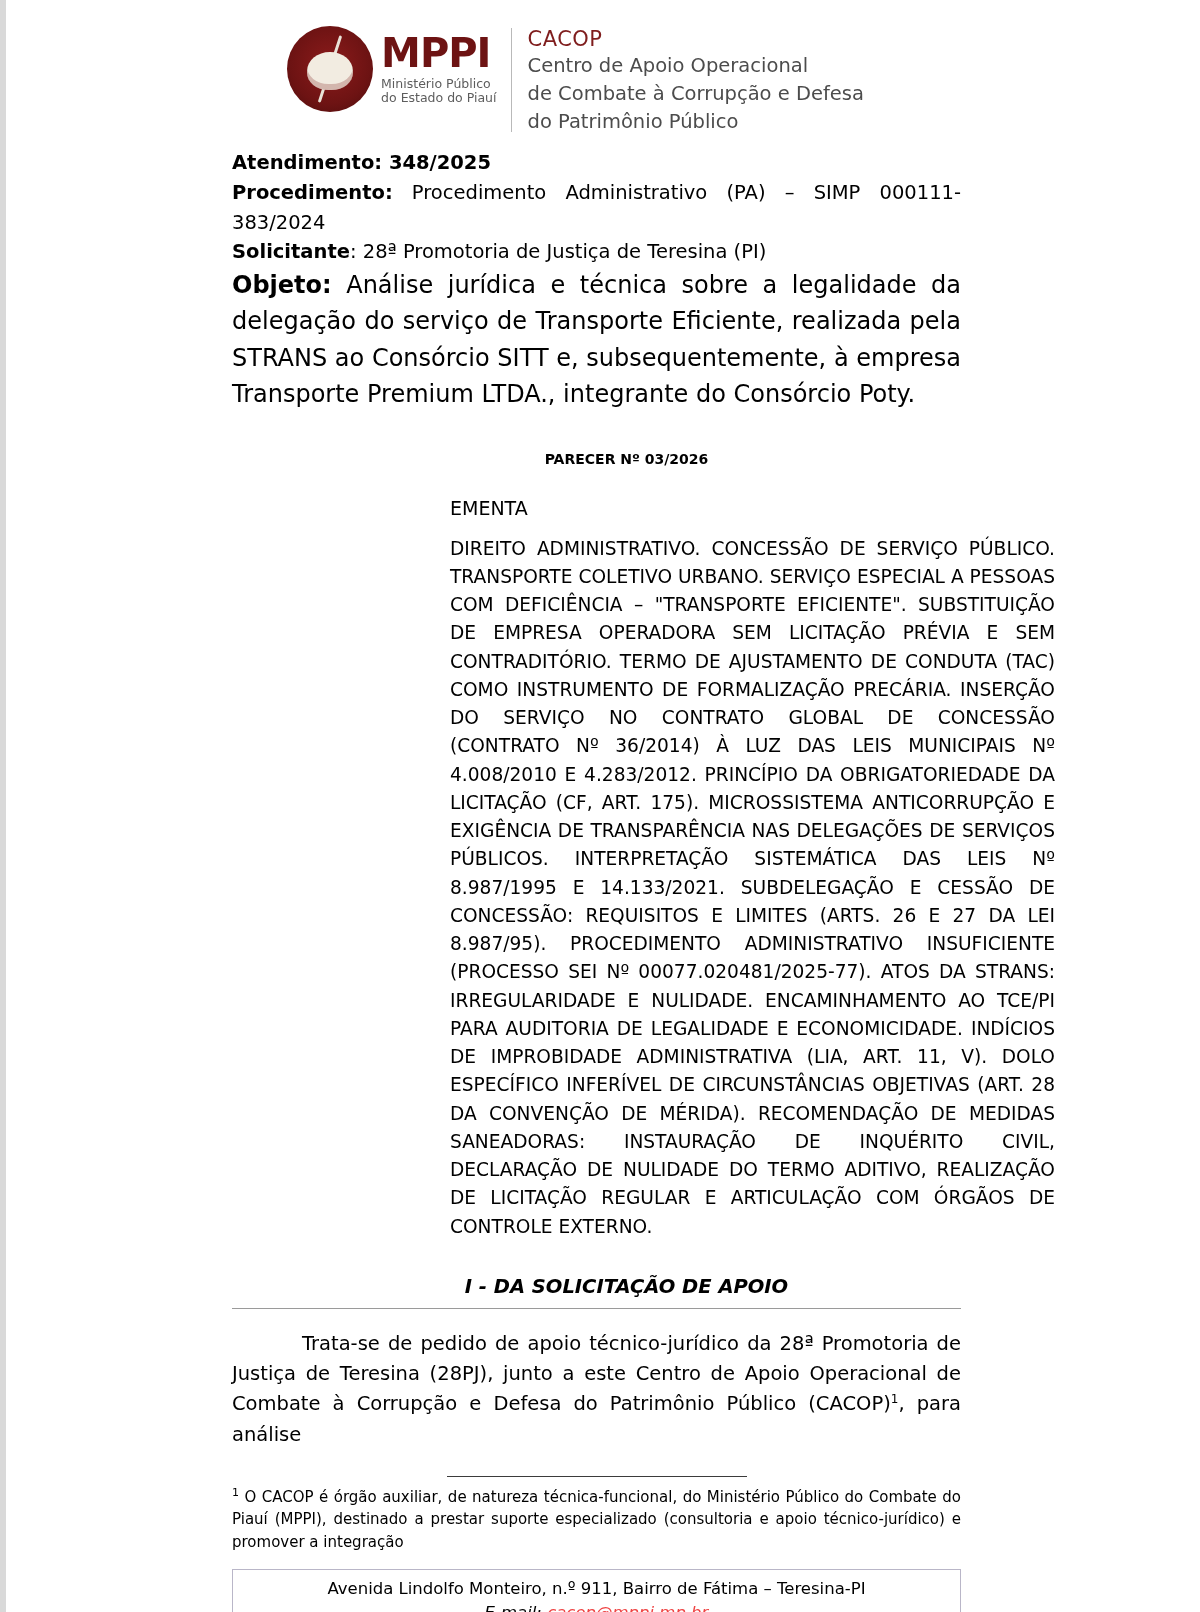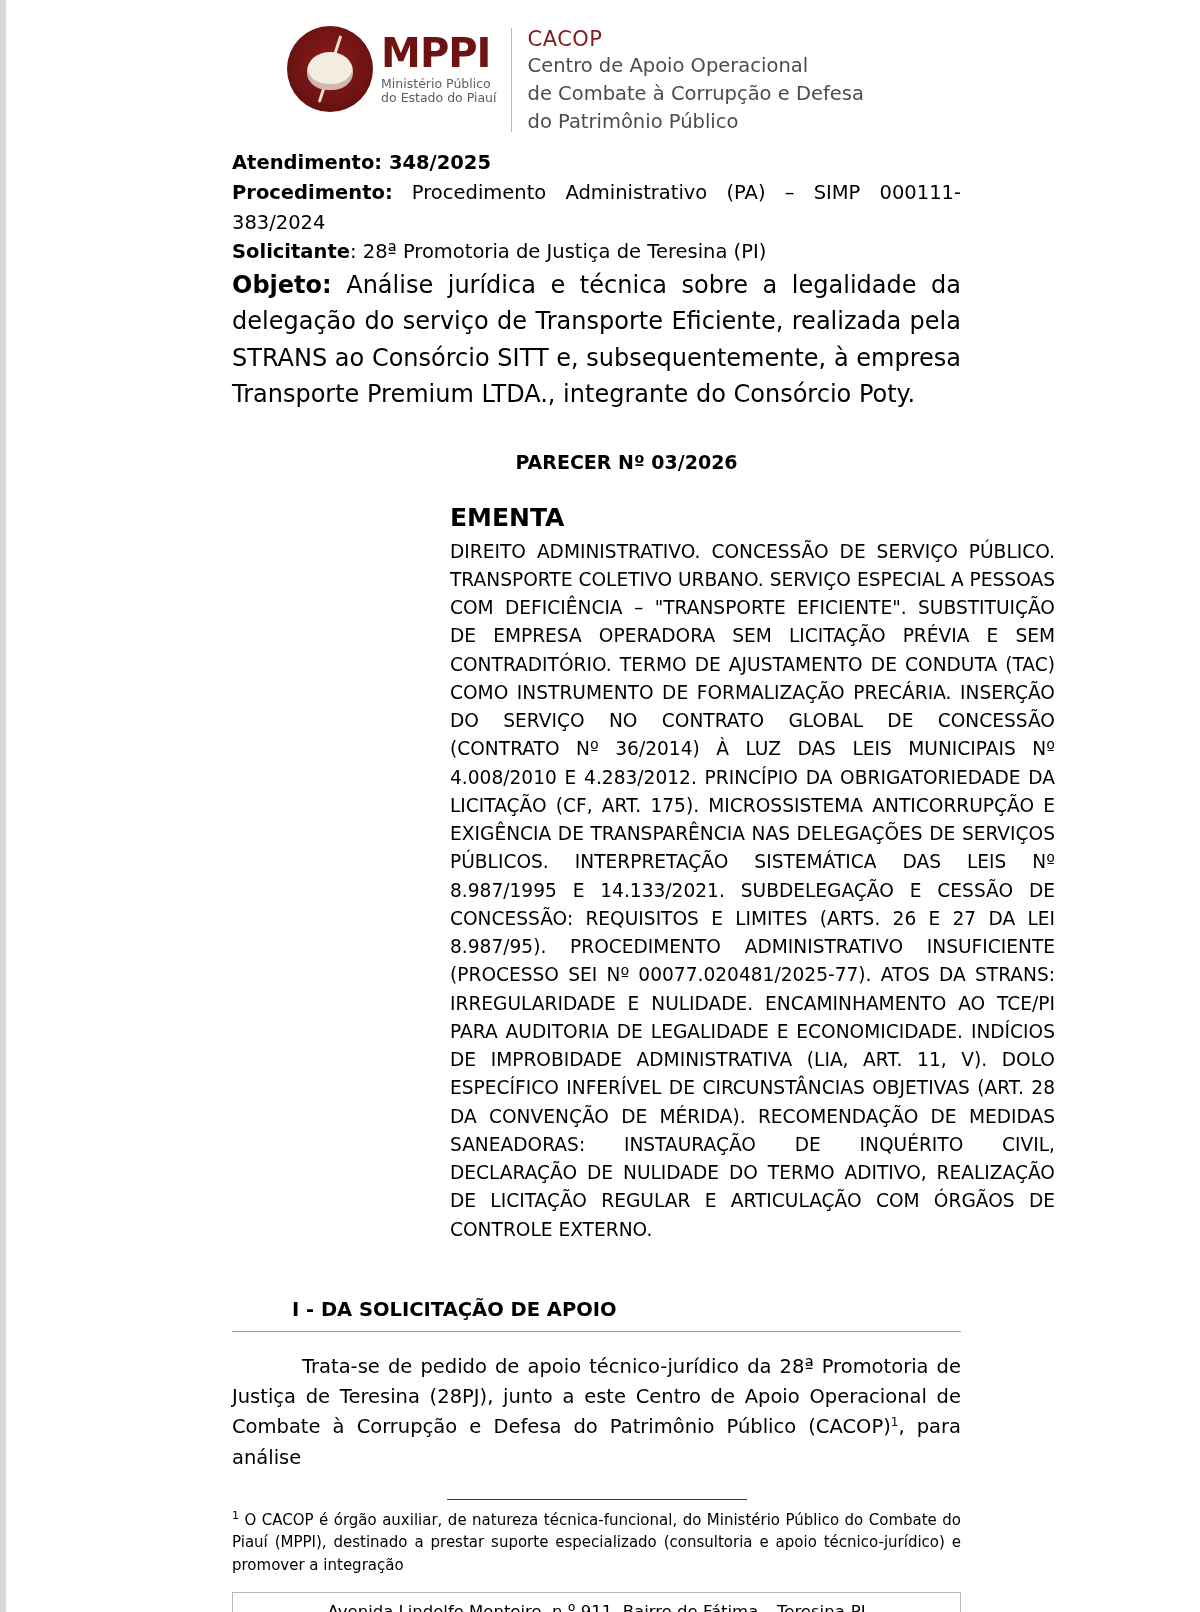--- a/index.html
+++ b/index.html
@@ -125,46 +125,48 @@
   .objeto {
     margin-top: 0;
     font-size: 24px;
     line-height: 1.52;
     text-align: justify;
   }
 
   .parecer-title {
     margin-top: 38px;
     text-align: center;
-    font-size: 19px;
+    font-size: 14px;
     font-weight: bold;
     padding-left: 60px;
   }
 
   .ementa-wrap {
     margin-top: 30px;
     margin-left: 218px;
     width: 605px;
   }
   .ementa-label {
-    font-size: 25px;
-    font-weight: bold;
-    margin-bottom: 6px;
+    font-size: 19px;
+    font-weight: normal;
+    margin-bottom: 16px;
   }
   .ementa-body {
     font-size: 18.6px;
     line-height: 1.52;
     text-align: justify;
   }
 
   .section-title {
-    margin-top: 54px;
+    margin-top: 34px;
+    text-align: center;
     font-size: 19.5px;
     font-weight: bold;
     padding-left: 60px;
+    font-style: italic;
   }
   .hr-thin {
     margin-top: 10px;
     border: 0;
     border-top: 1px solid #9a9a9a;
     width: 100%;
   }
 
   .para {
     margin-top: 20px;

